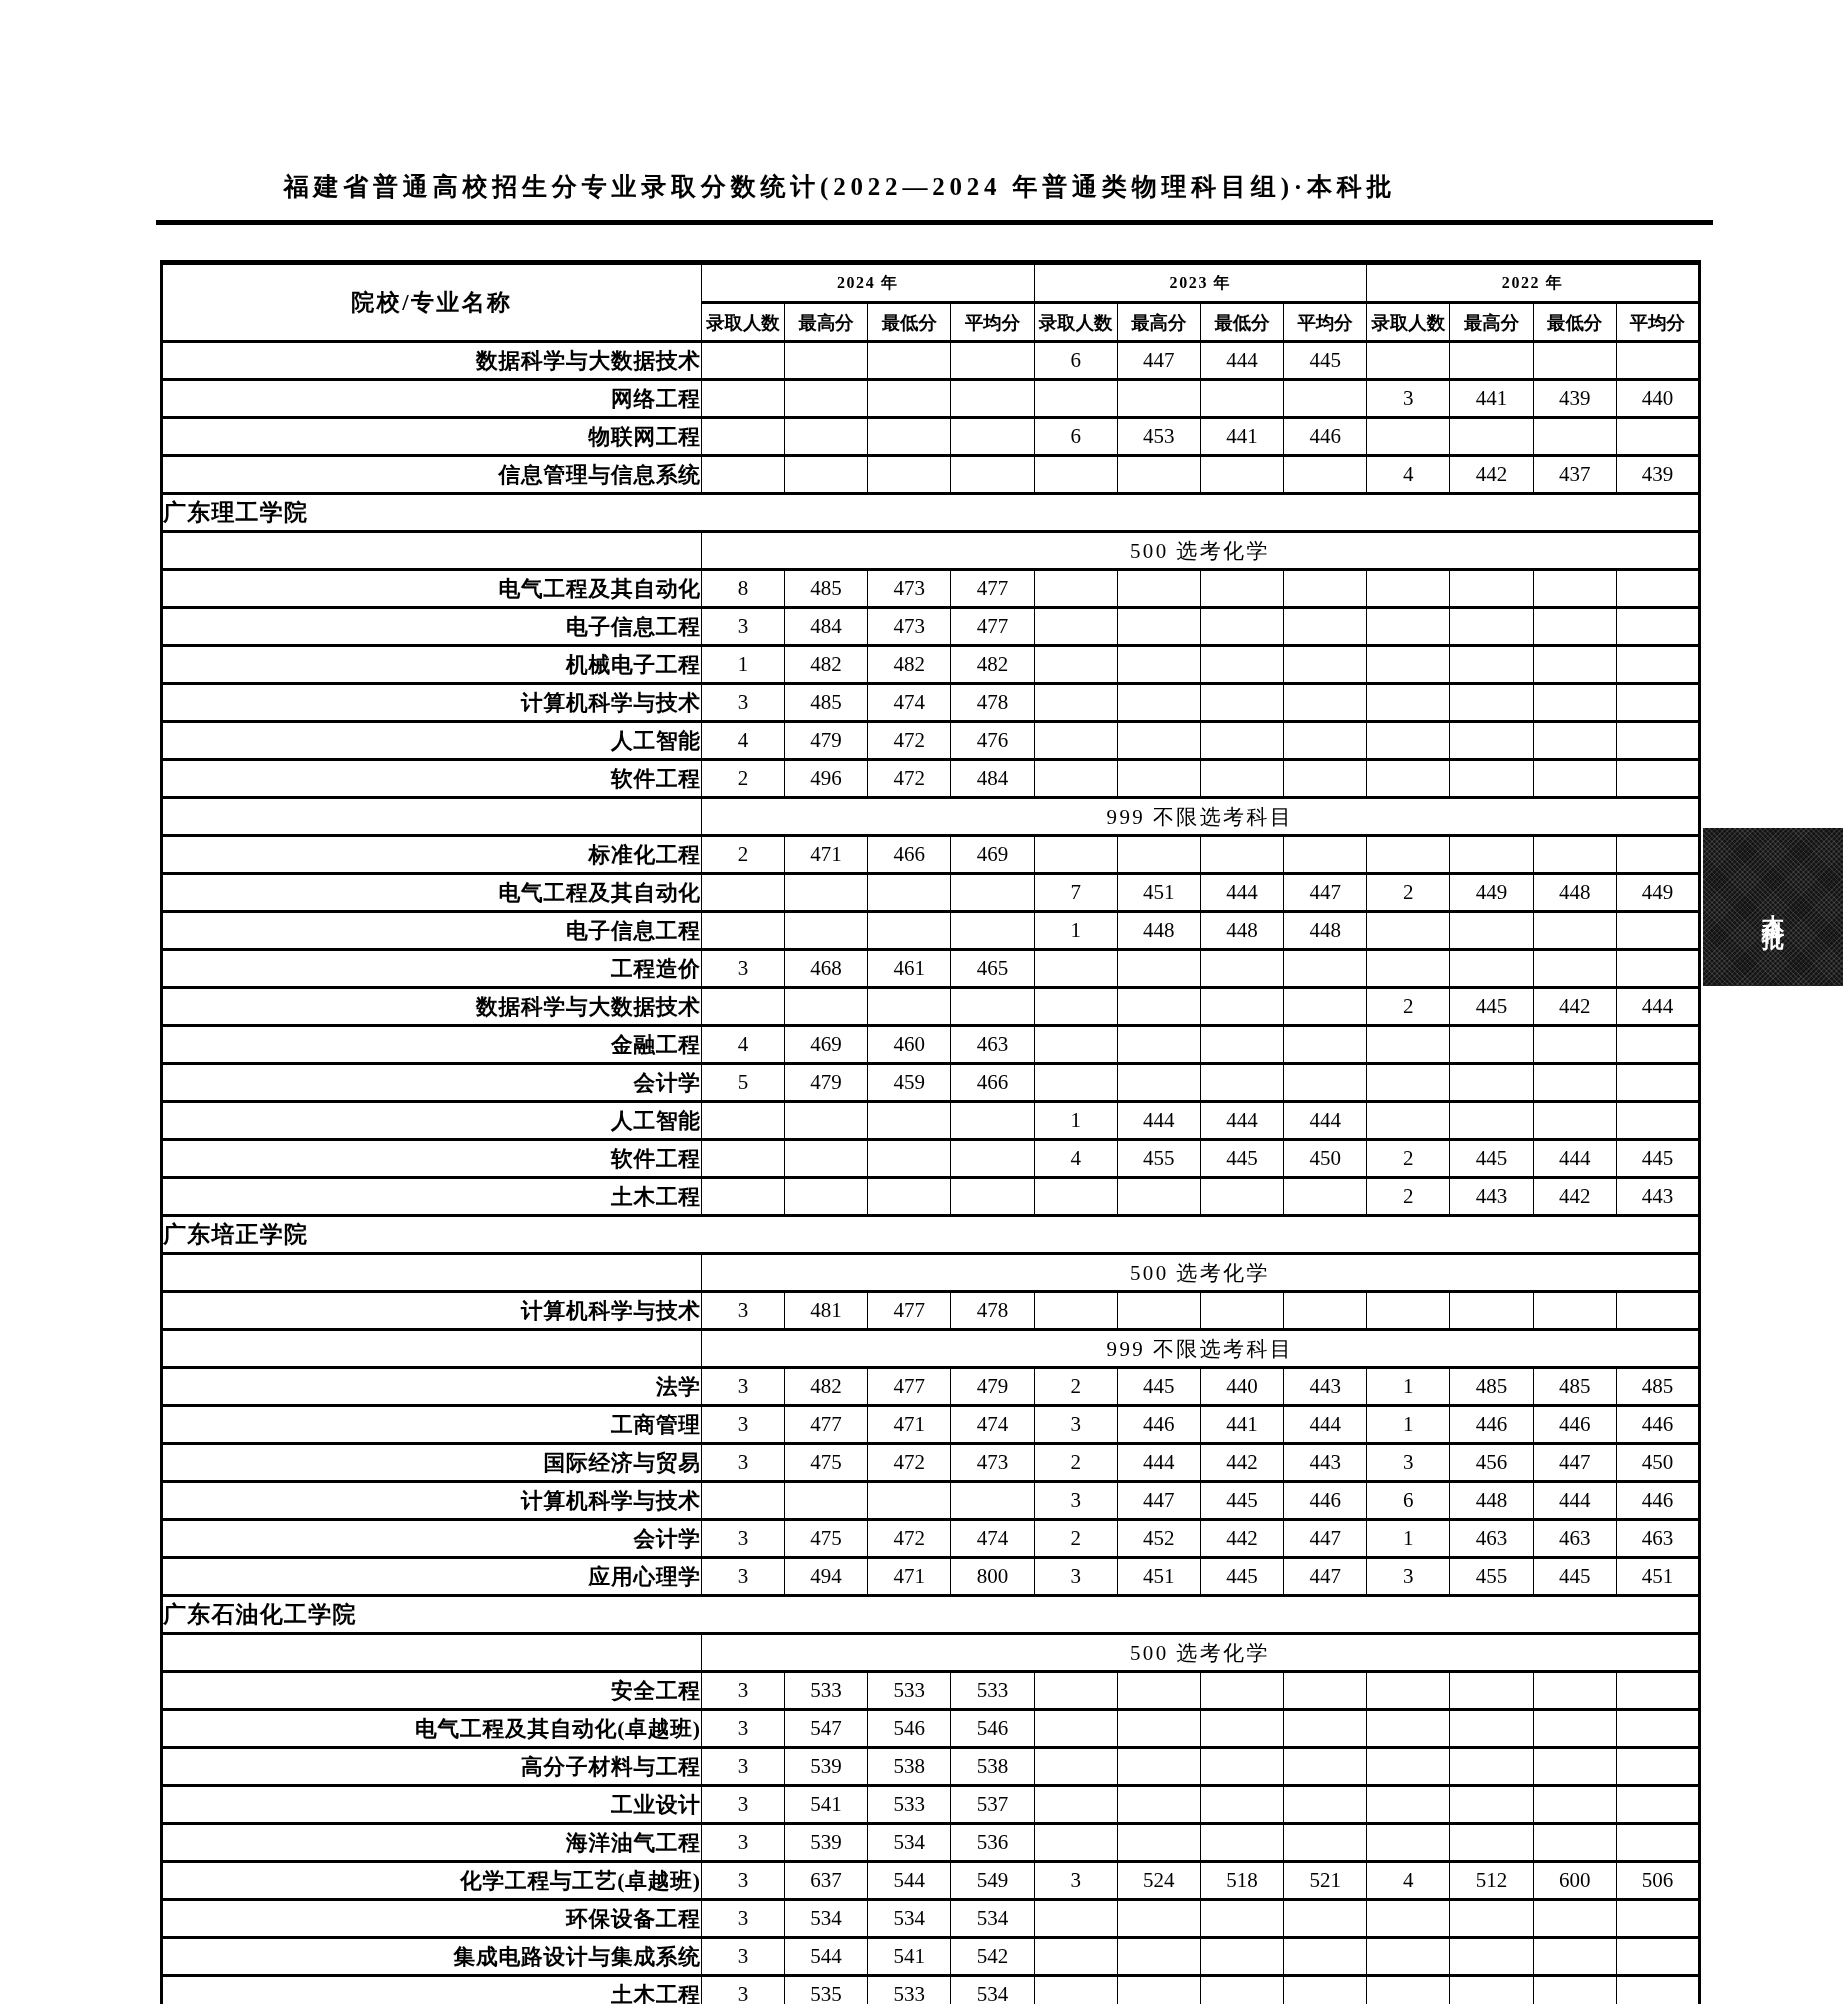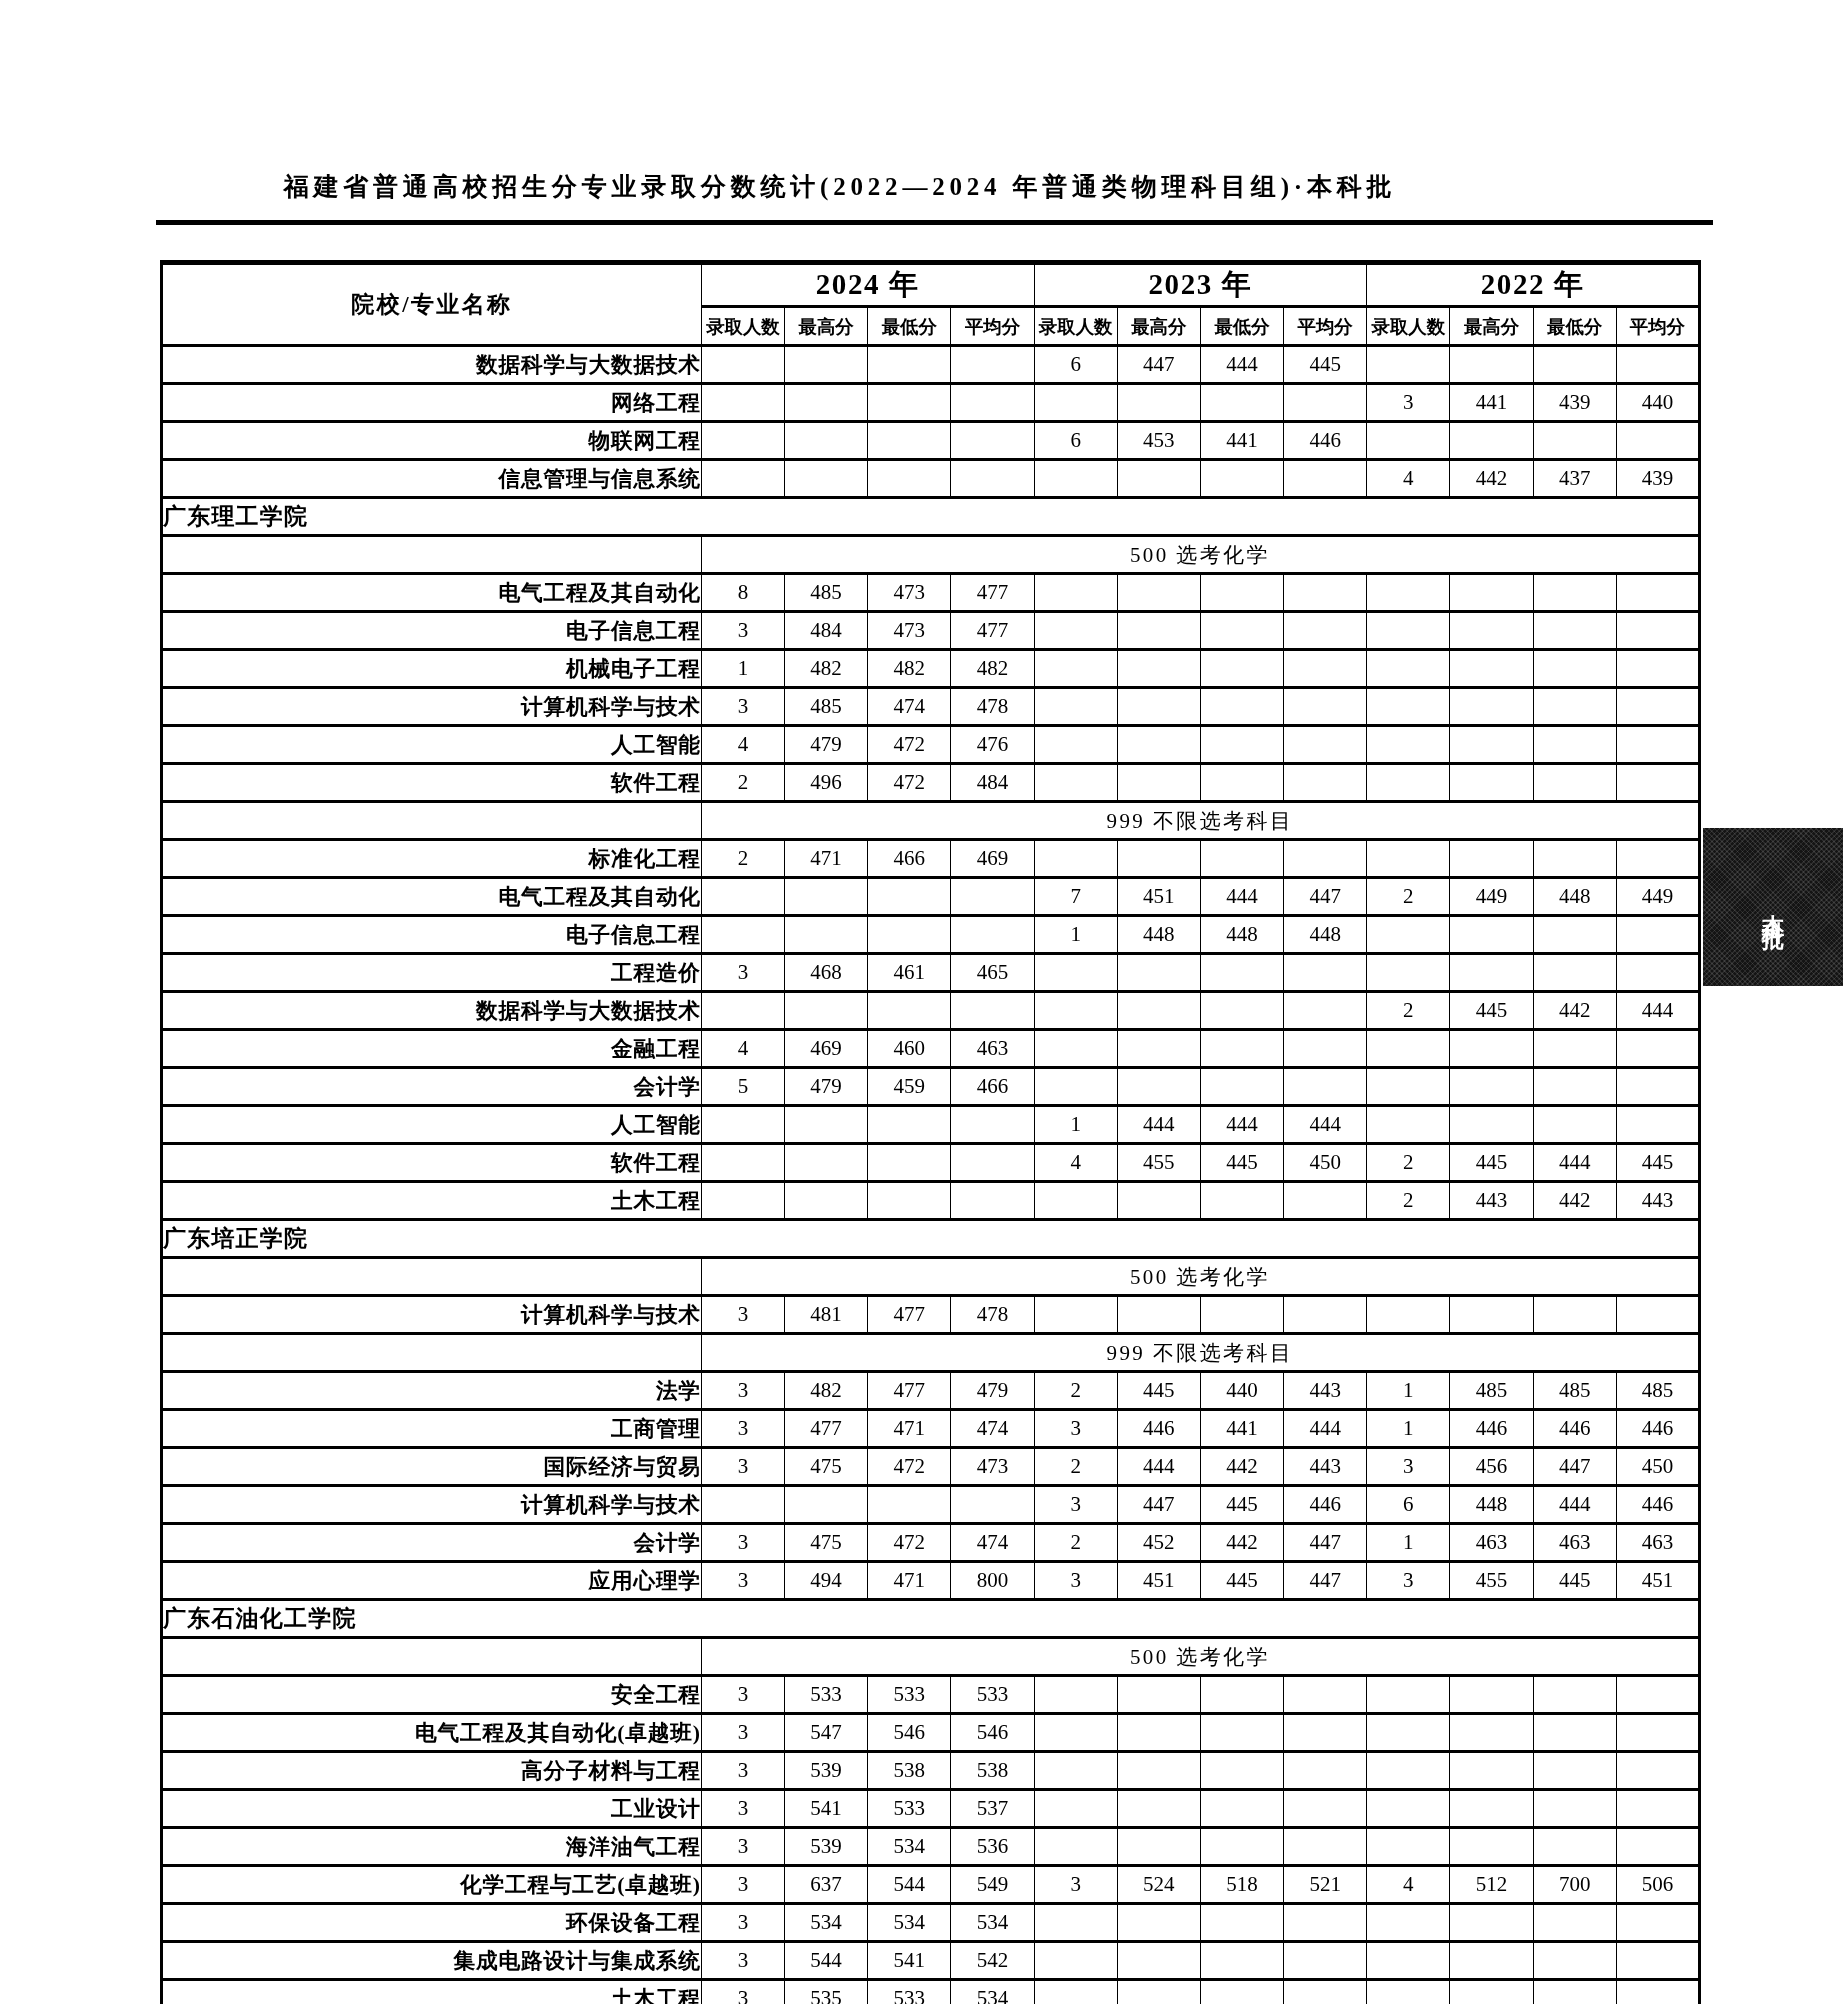--- a/index.html
+++ b/index.html
@@ -57,21 +57,21 @@
   }
   thead tr.year-row    { height: 40px; }
   thead tr.sub-row     { height: 39px;  }
   tbody tr             { height: 38px;  }
 
   th.col1-th {
     font-size: 23px; font-weight: 700; letter-spacing: 2.4px;
     text-align: center; vertical-align: middle;
   }
   th.year-th {
-    font-size: 29px; font-weight: 700; letter-spacing: 1.6px;
+    font-size: 16px; font-weight: 700; letter-spacing: 1.6px;
     text-align: center; vertical-align: middle;
   }
   th.sub-th {
     font-size: 18.4px; font-weight: 700;
     text-align: center; vertical-align: middle;
     letter-spacing: 0;
   }
 
   td.name-cell {
     text-align: right; vertical-align: middle;
@@ -673,21 +673,21 @@
           <td class="num">3</td>
           <td class="num">637</td>
           <td class="num">544</td>
           <td class="num">549</td>
           <td class="num">3</td>
           <td class="num">524</td>
           <td class="num">518</td>
           <td class="num">521</td>
           <td class="num">4</td>
           <td class="num">512</td>
-          <td class="num">700</td>
+          <td class="num">600</td>
           <td class="num">506</td>
         </tr>
         <tr>
           <td class="name-cell">环保设备工程</td>
           <td class="num">3</td>
           <td class="num">534</td>
           <td class="num">534</td>
           <td class="num">534</td>
           <td class="num"></td>
           <td class="num"></td>

